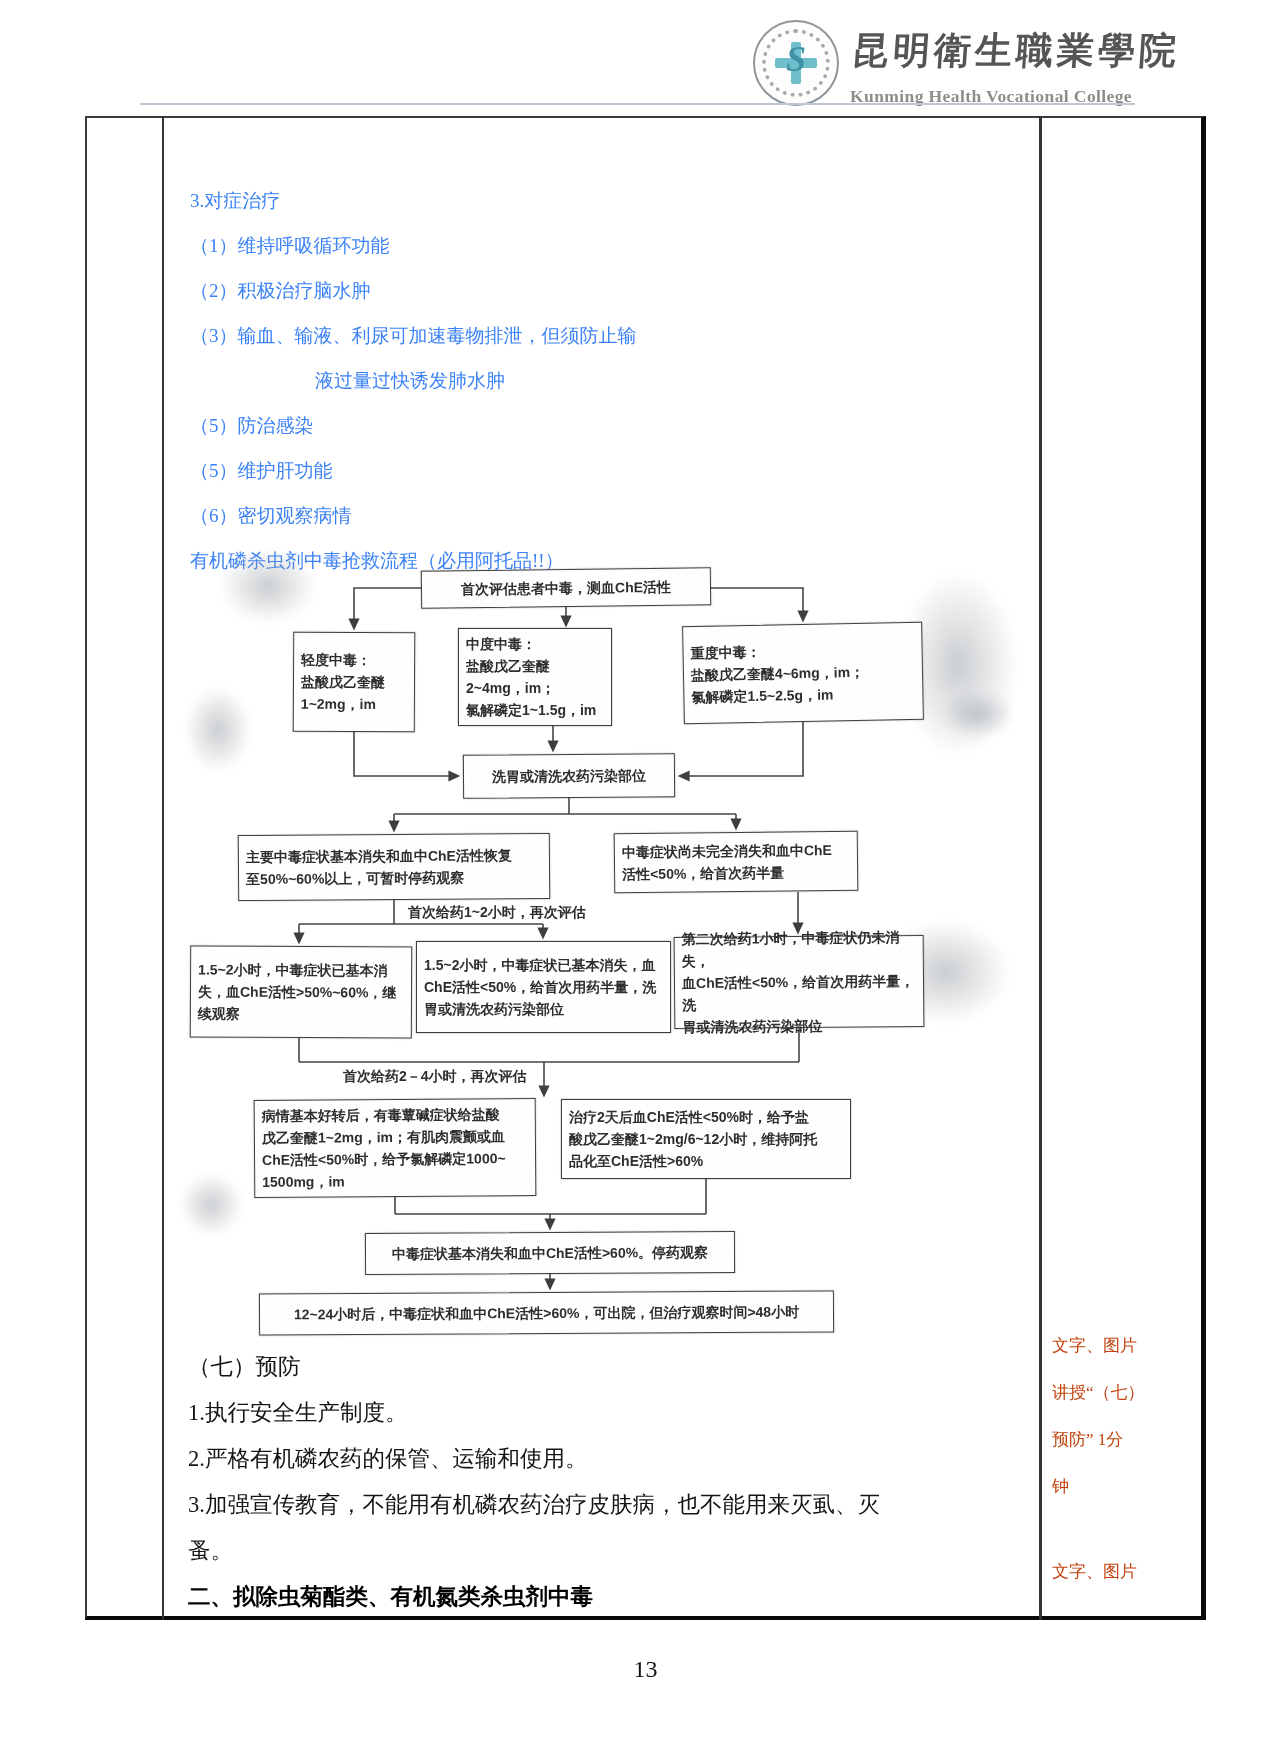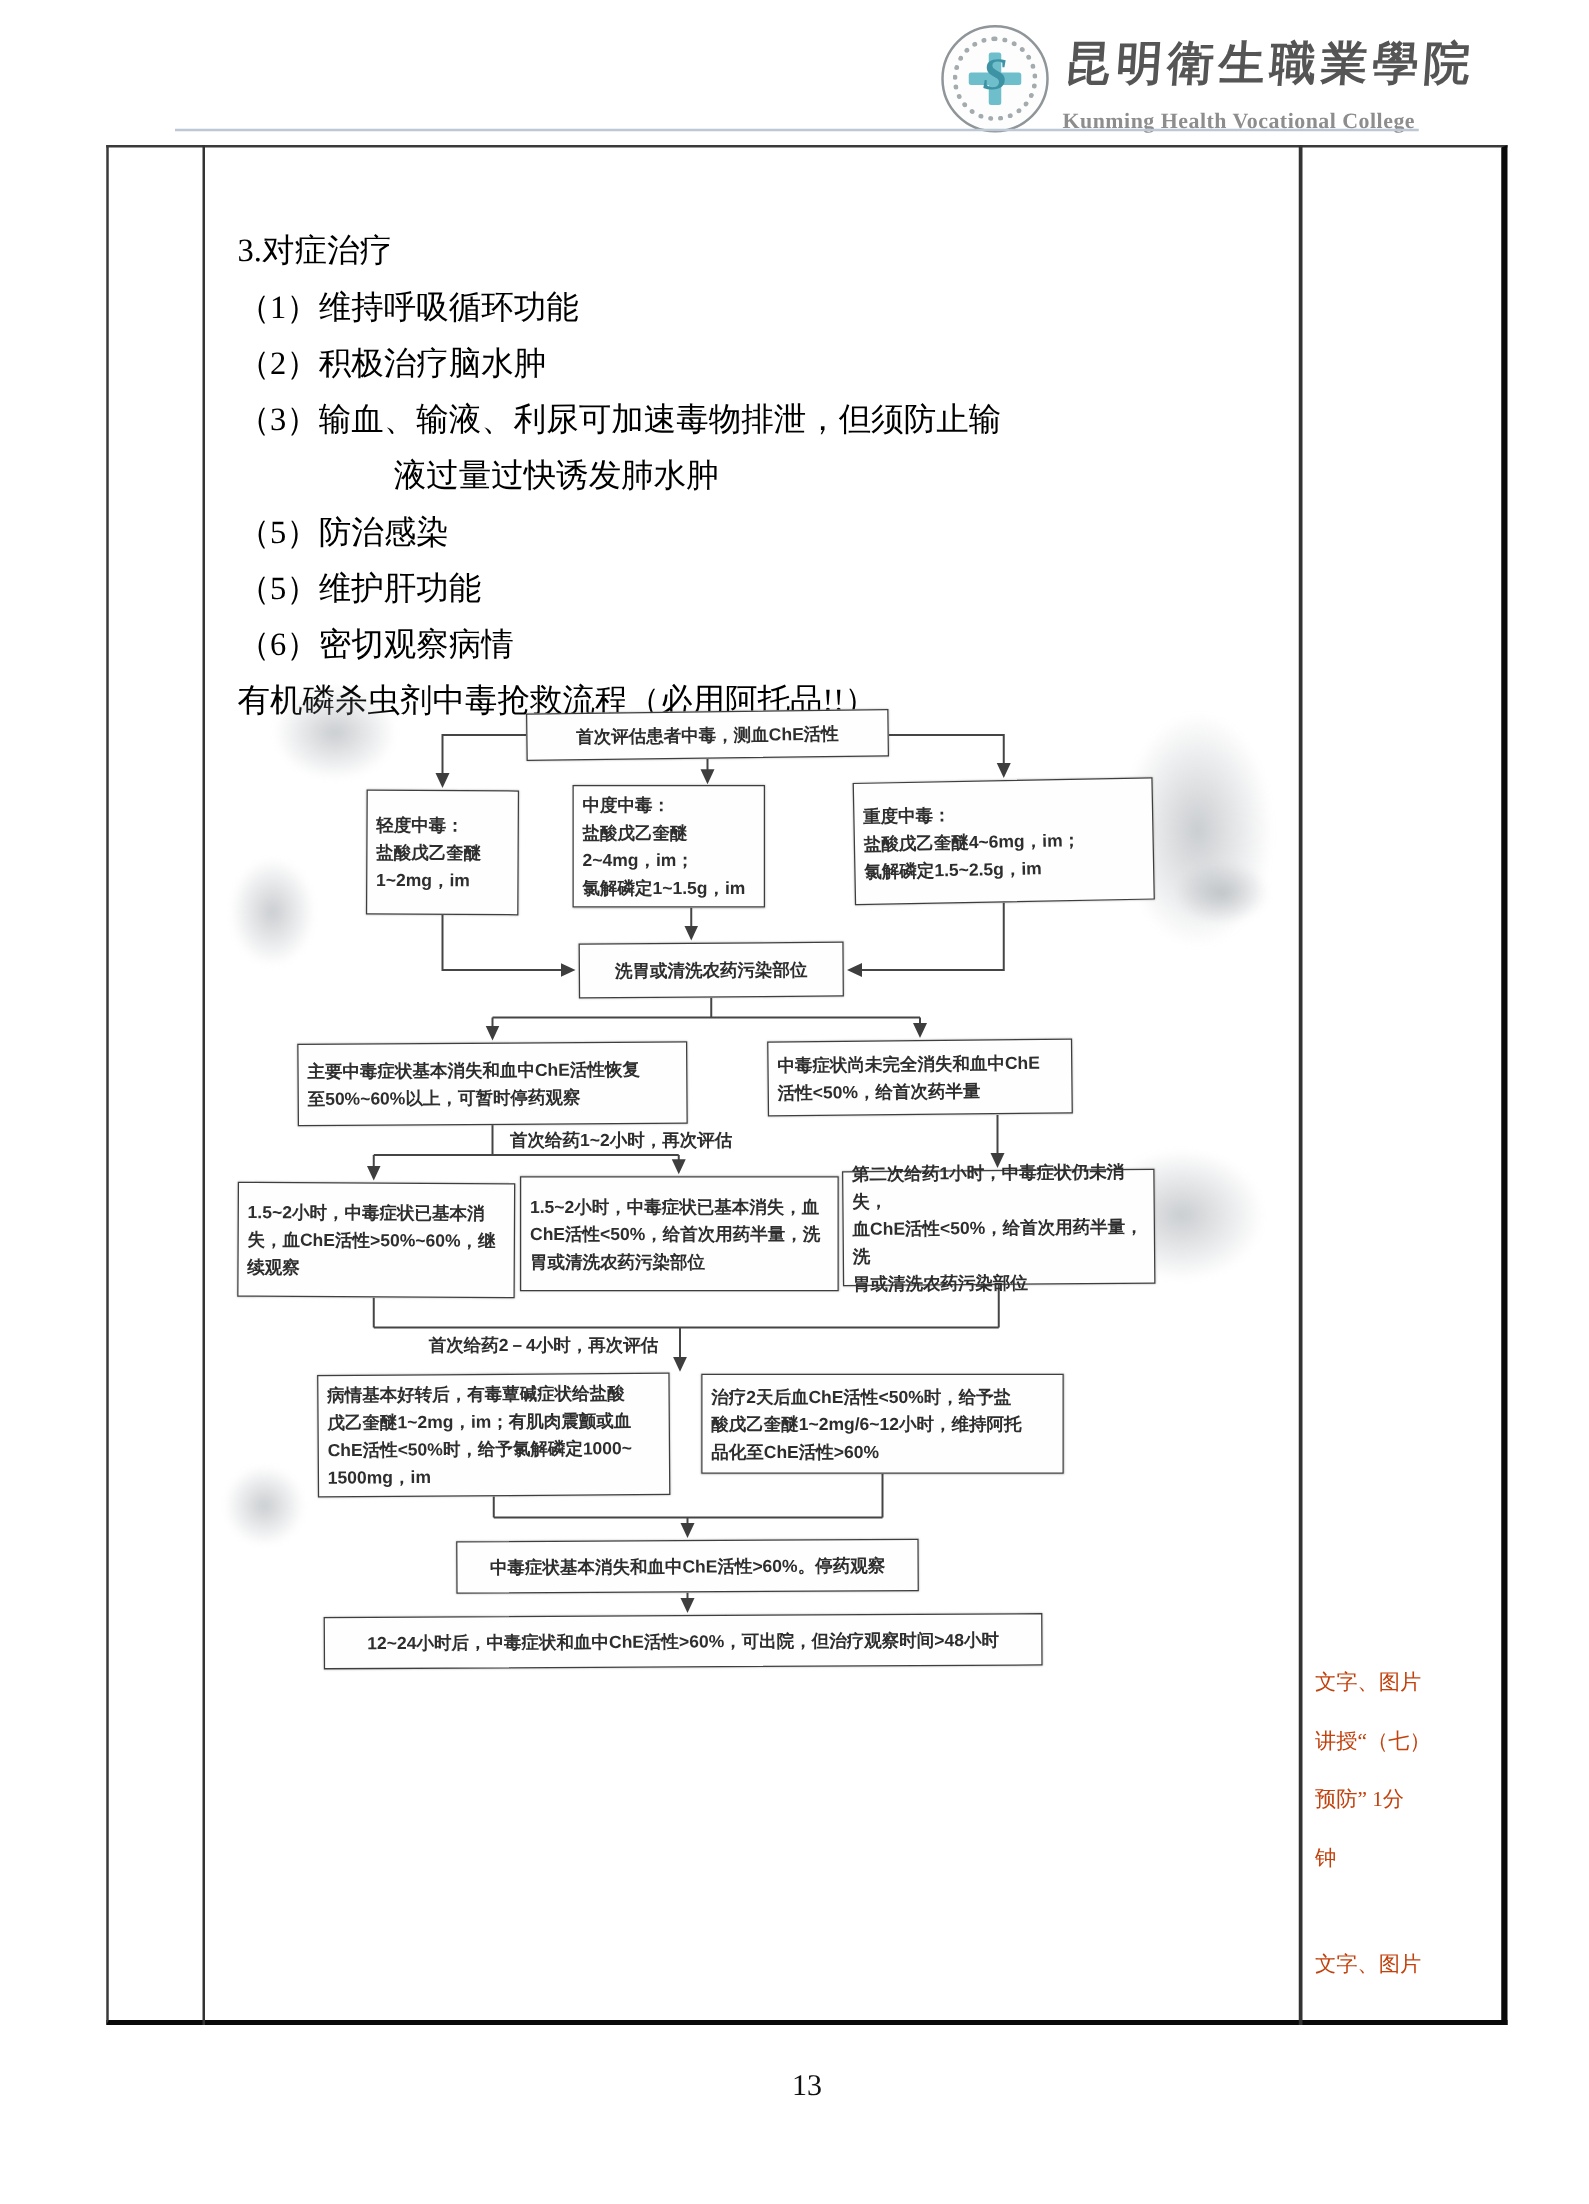--- a/index.html
+++ b/index.html
@@ -24,21 +24,21 @@
 
   
   .tbl{position:absolute;left:85px;top:116px;width:1121px;height:1504px;box-sizing:border-box;
        border-top:2px solid #3a3a3a;border-left:2px solid #3a3a3a;
        border-right:5px solid #0a0a0a;border-bottom:4px solid #0a0a0a;}
   .vline{position:absolute;top:116px;height:1504px;background:#333;}
   .v1{left:162px;width:2px;}
   .v2{left:1039px;width:3px;}
 
   
-  .main-text{position:absolute;left:190px;top:178px;width:830px;font-size:26px;line-height:45px;color:#000000;}
+  .main-text{position:absolute;left:190px;top:178px;width:830px;font-size:19px;line-height:45px;color:#3b82f6;}
   .main-text .ln{white-space:nowrap;}
   .main-text .wrap-indent{margin-left:125px;}
 
   .bottom-text{position:absolute;left:188px;top:1344px;width:840px;font-size:22.5px;line-height:46px;color:#141414;}
   .bottom-text .ln{white-space:nowrap;}
   .bottom-text .heading{font-weight:700;color:#000;}
 
   
   .sidebar-note{position:absolute;left:1052px;width:146px;font-size:17px;line-height:47px;
         color:#c2410c;white-space:pre-line;}
@@ -164,20 +164,28 @@
 戊乙奎醚1~2mg，im；有肌肉震颤或血
 ChE活性&lt;50%时，给予氯解磷定1000~
 1500mg，im</div>
     <div class="node" style="left:398px;top:585px;width:290px;height:80px;">治疗2天后血ChE活性&lt;50%时，给予盐
 酸戊乙奎醚1~2mg/6~12小时，维持阿托
 品化至ChE活性&gt;60%</div>
     <div class="node center" style="left:202px;top:718px;width:370px;height:42px;transform:rotate(-0.3deg);">中毒症状基本消失和血中ChE活性&gt;60%。停药观察</div>
     <div class="node center" style="left:96px;top:778px;width:575px;height:42px;transform:rotate(-0.3deg);">12~24小时后，中毒症状和血中ChE活性&gt;60%，可出院，但治疗观察时间&gt;48小时</div>
   </div>
 
+  <div class="bottom-text">
+    <div class="ln">（七）预防</div>
+    <div class="ln">1.执行安全生产制度。</div>
+    <div class="ln">2.严格有机磷农药的保管、运输和使用。</div>
+    <div class="ln">3.加强宣传教育，不能用有机磷农药治疗皮肤病，也不能用来灭虱、灭</div>
+    <div class="ln">蚤。</div>
+    <div class="ln heading">二、拟除虫菊酯类、有机氮类杀虫剂中毒</div>
+  </div>
 
   <div class="sidebar-note n1">文字、图片
 讲授“（七）
 预防”  1分
 钟</div>
   <div class="sidebar-note n2">文字、图片</div>
 
   <div class="pagenum">13</div>
 </div>
 

